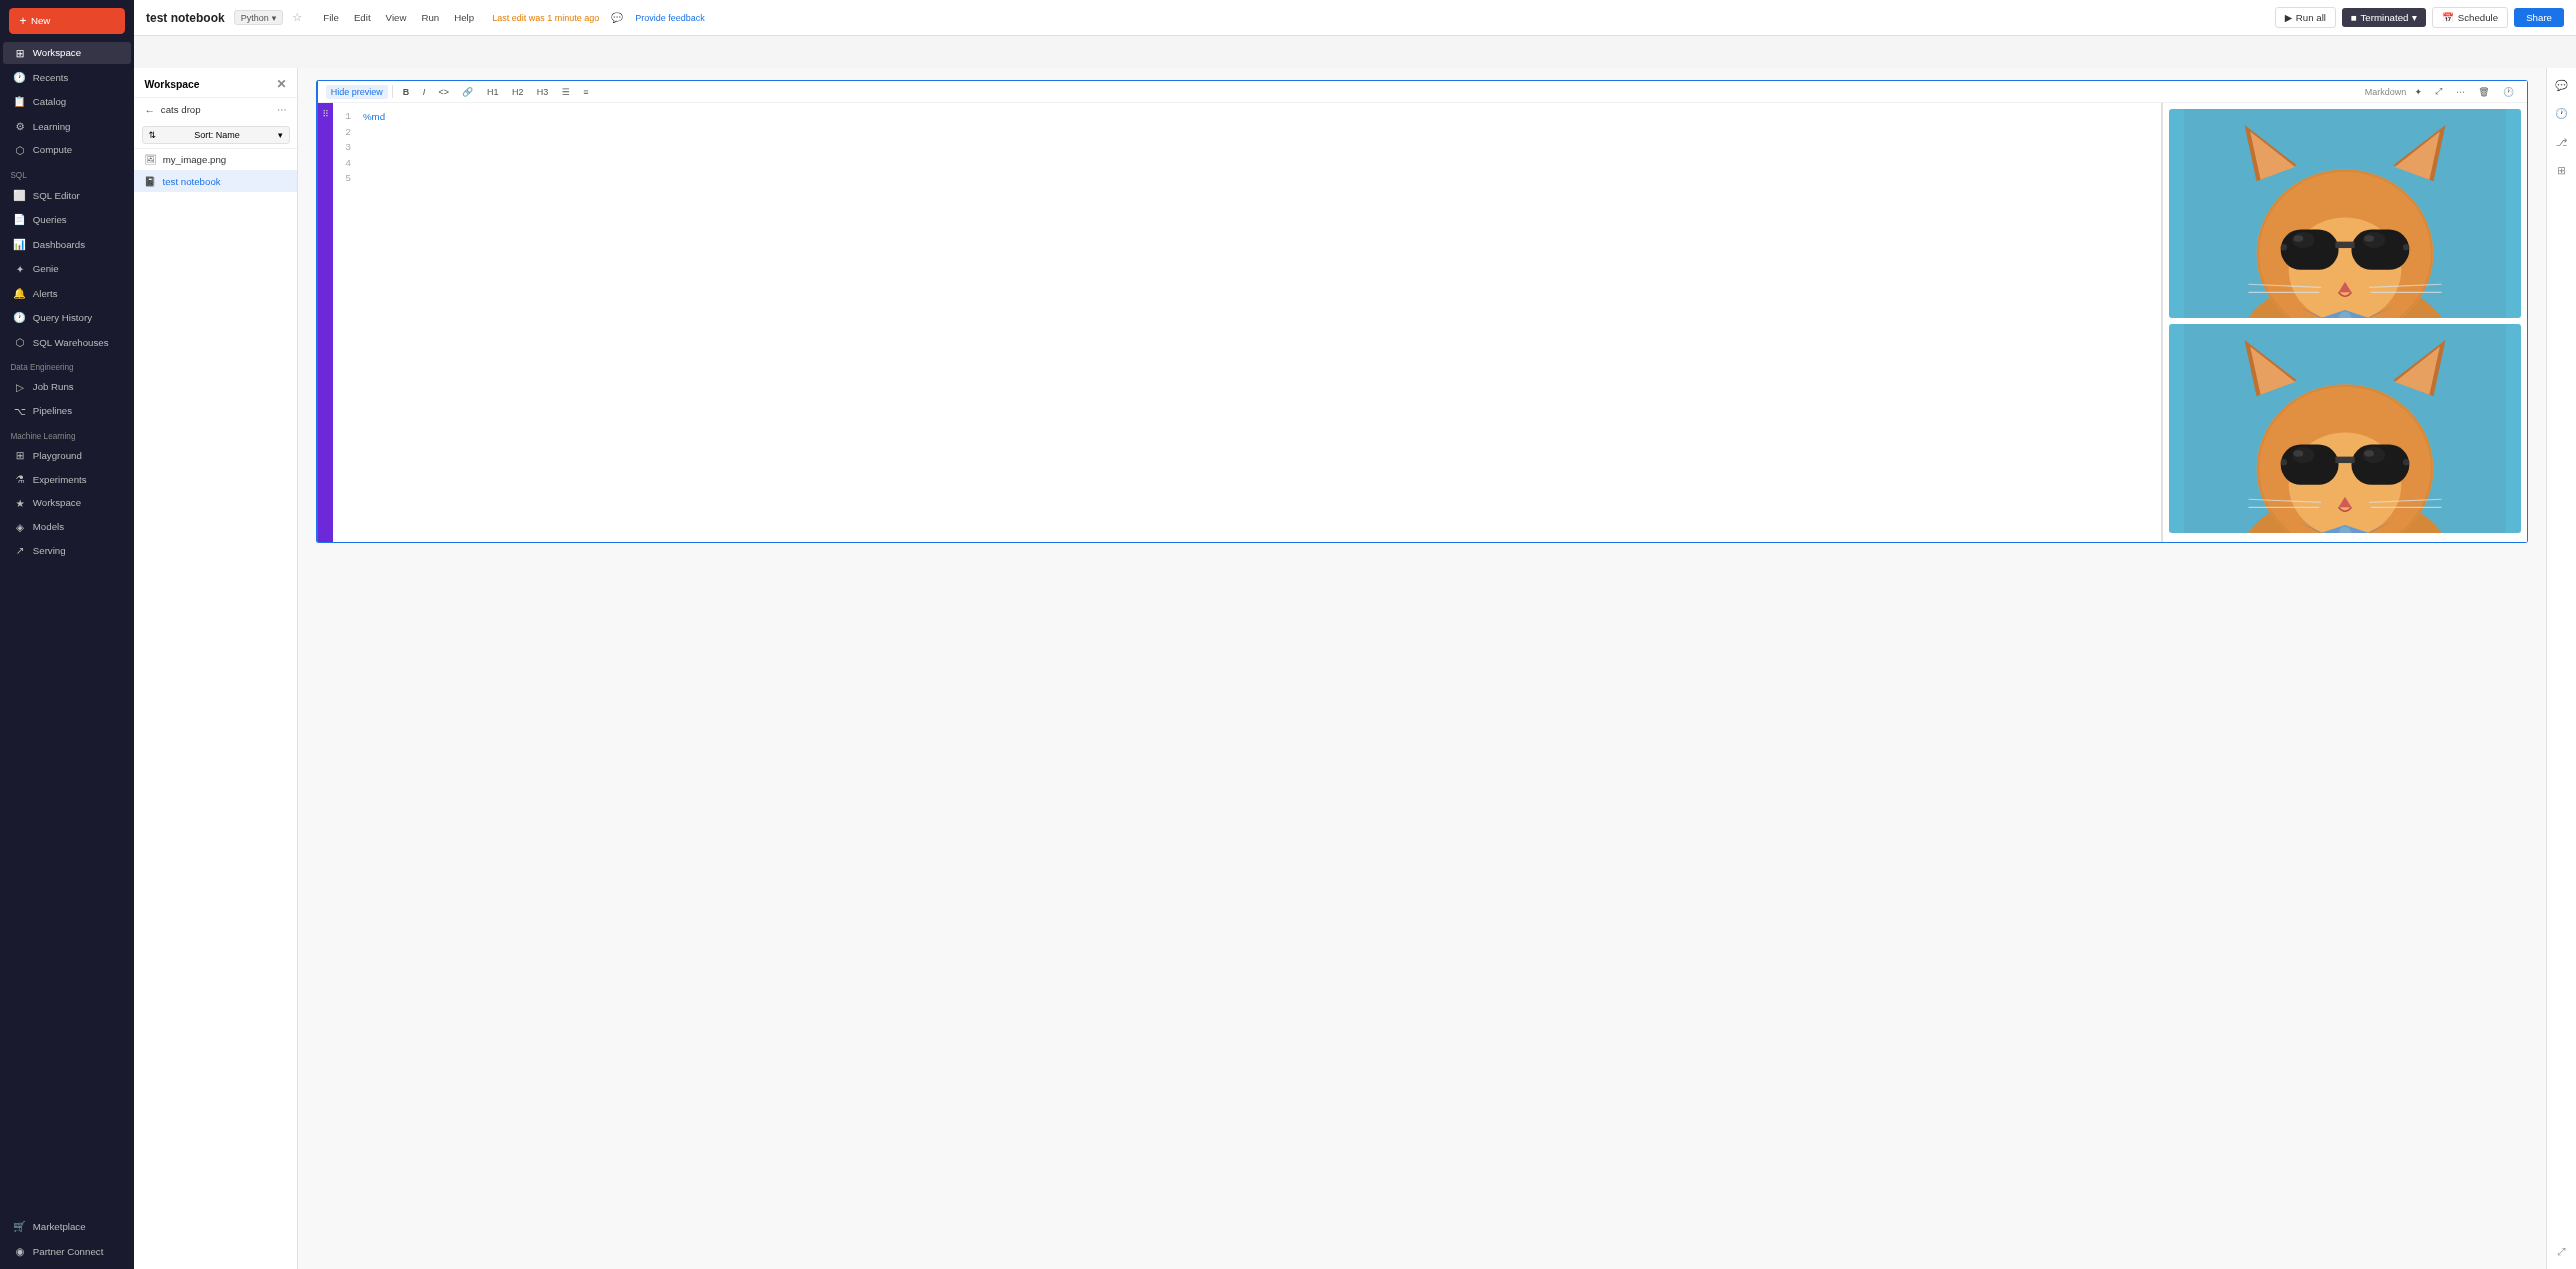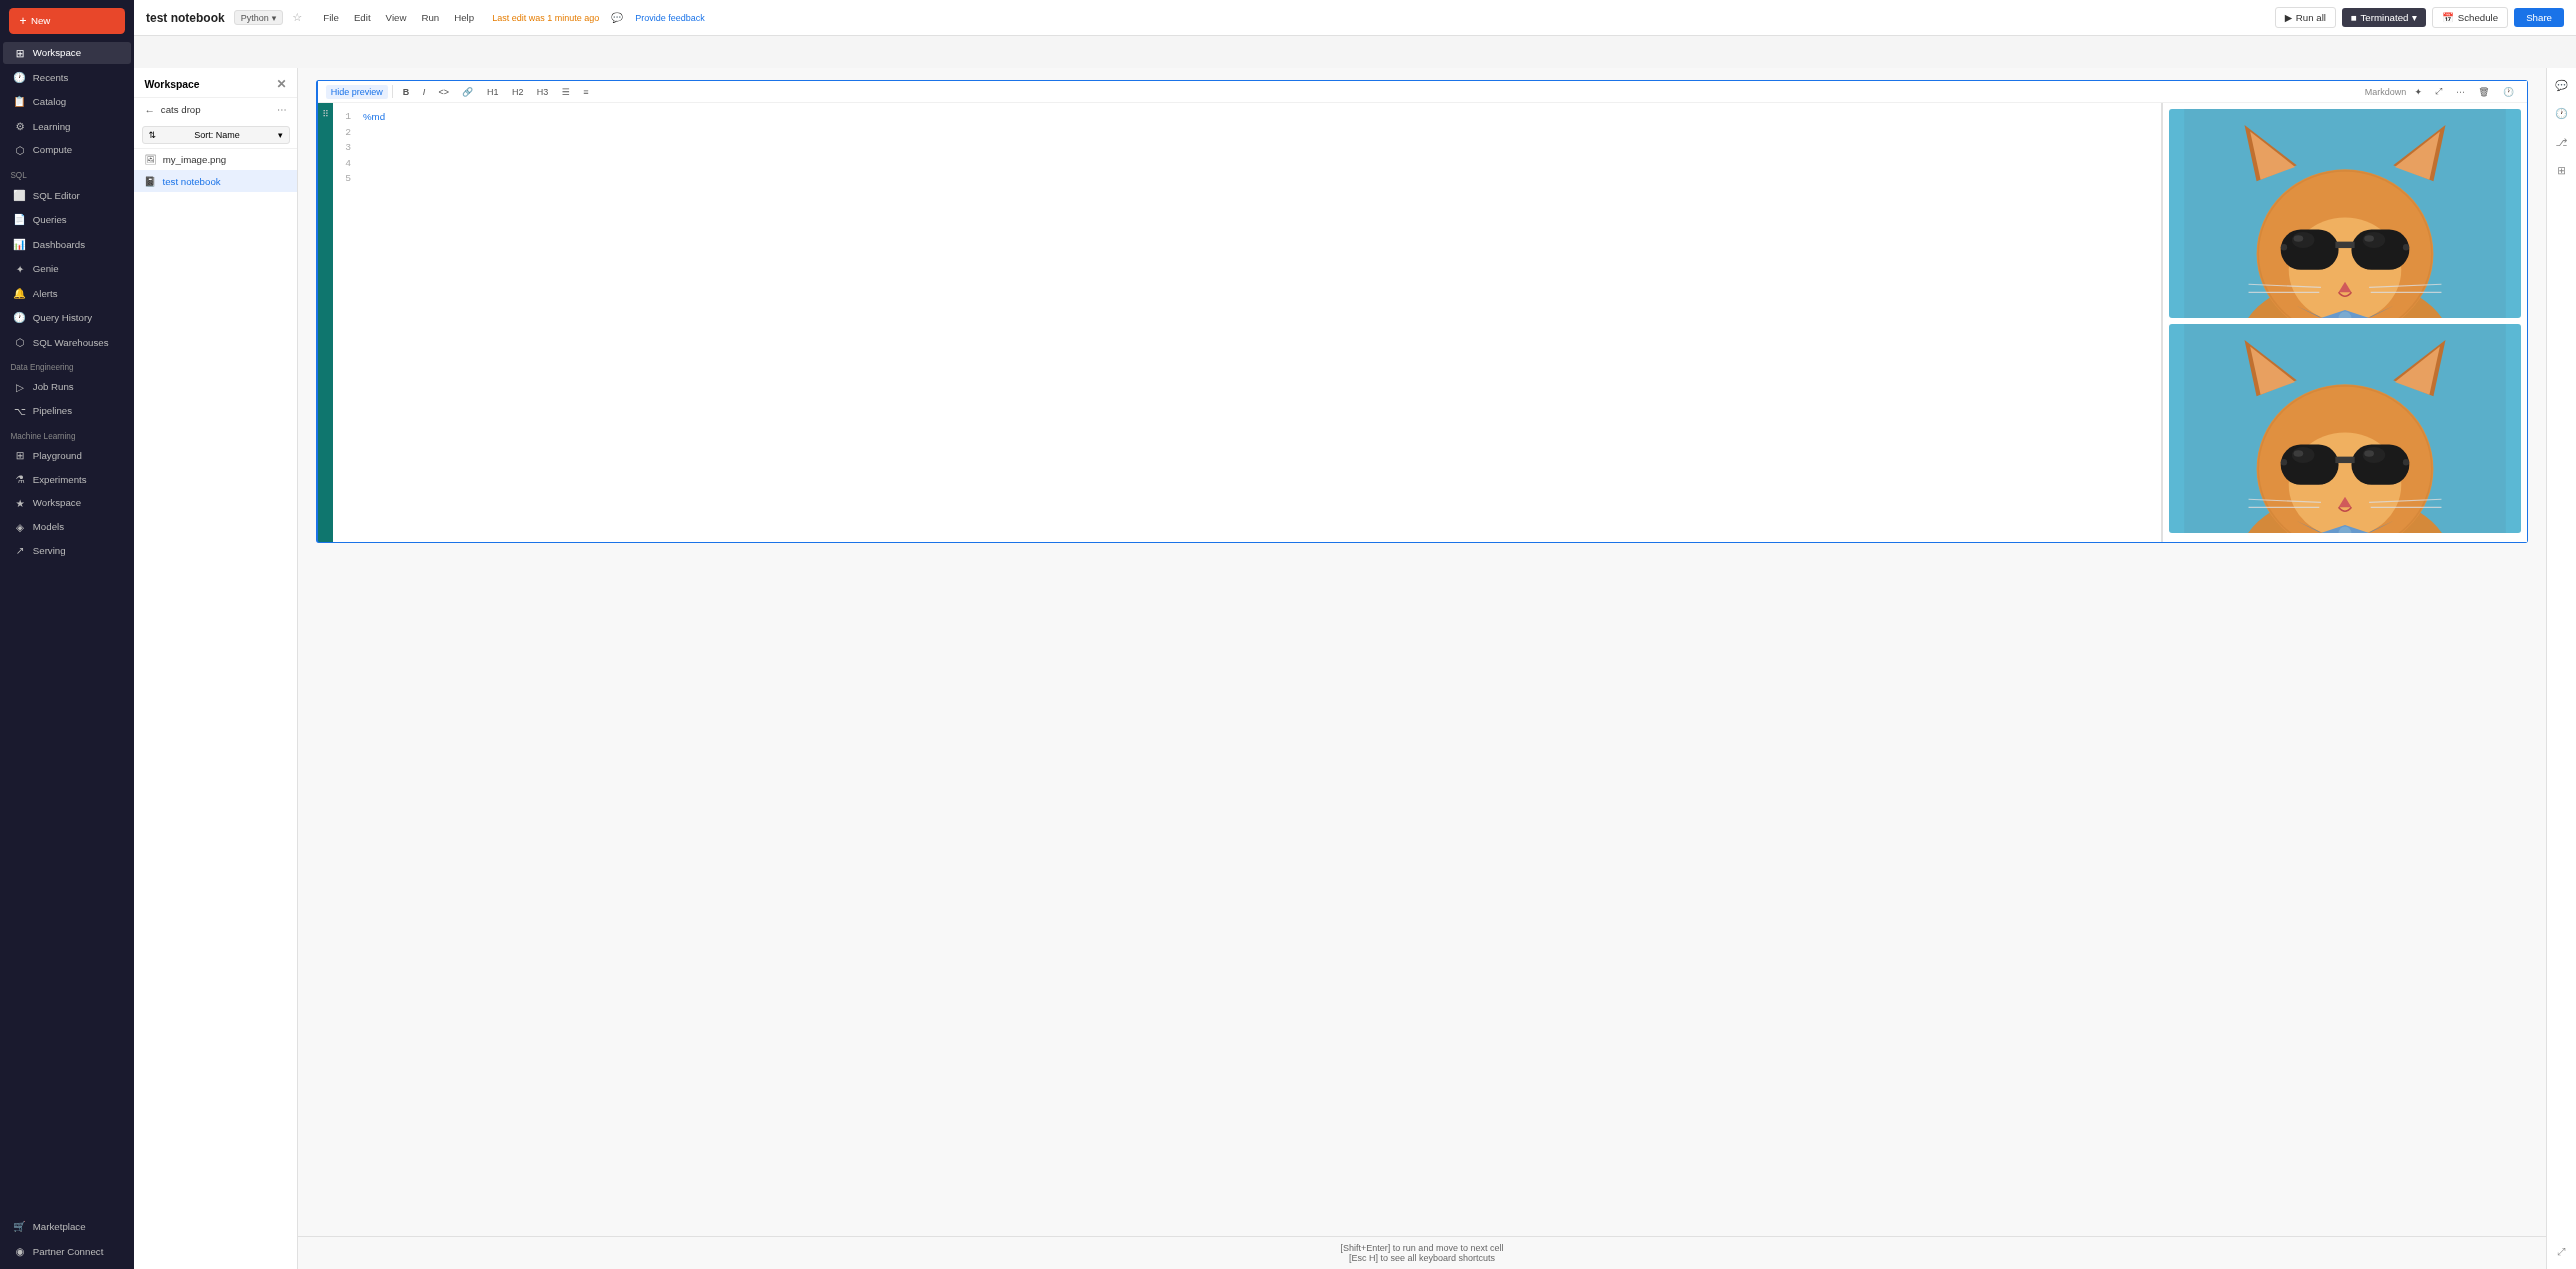--- a/index.html
+++ b/index.html
@@ -241,21 +241,21 @@
       overflow: hidden;
     }
 
     .cell-container {
       flex: 1;
       overflow-y: auto;
       padding: 12px 18px;
     }
 
     .cell {
-      background: #0f766e;
+      background: #6d28d9;
       border: 0.7px solid #e0e0e0;
       border-radius: 3px;
       margin-bottom: 9px;
       position: relative;
     }
     .cell.active { border-color: #1a73e8; border-left: 2.2px solid #1a73e8; }
 
     .cell-toolbar {
       background: white;
       border-bottom: 0.7px solid #f0f0f0;
@@ -704,24 +704,20 @@
                       <circle cx="200" cy="260" r="8" fill="#7aaad0"></circle>
                     </svg>
                   </div>
                 </div>
               </div>
             </div>
           </div>
 
         </div>
 
-        <div class="status-bar">
-          <div>[Shift+Enter] to run and move to next cell</div>
-          <div>[Esc H] to see all keyboard shortcuts</div>
-        </div>
       </div>
 
       <div class="right-panel">
         <div class="right-panel-btn">💬</div>
         <div class="right-panel-btn">🕐</div>
         <div class="right-panel-btn">⎇</div>
         <div class="right-panel-btn">⊞</div>
         <div style="flex:1;"></div>
         <div class="right-panel-btn">⤢</div>
       </div>

